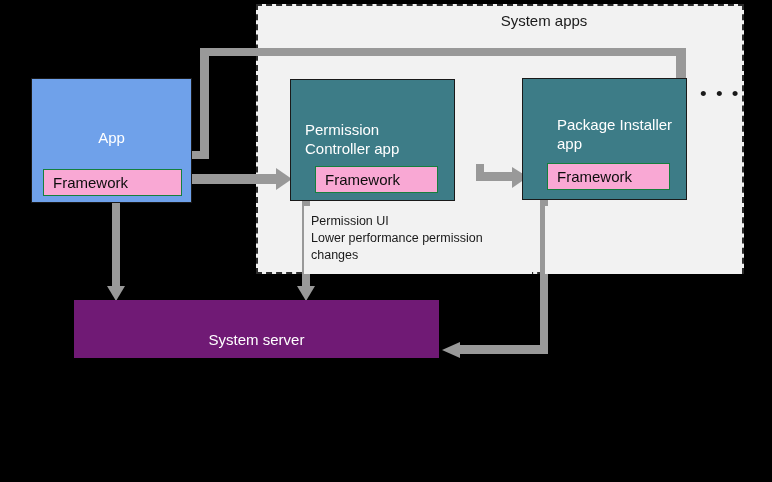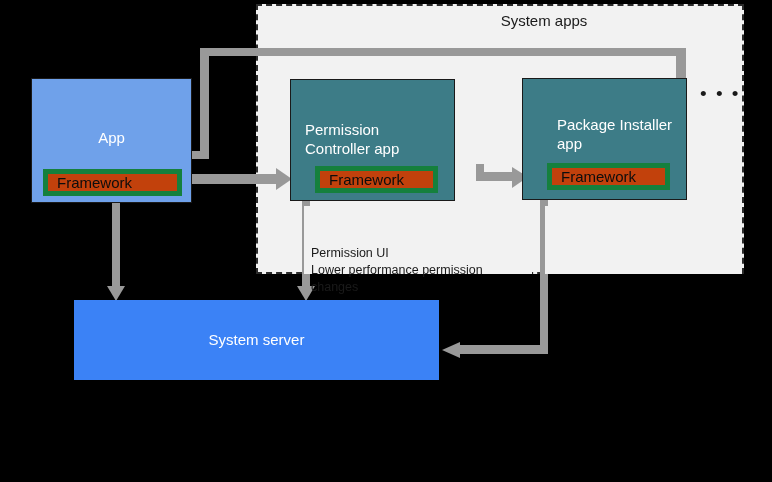--- a/index.html
+++ b/index.html
@@ -46,21 +46,21 @@
   #note-panel-sideload {
     left: 545px; top: 206px;
     width: 197px; height: 68px;
   }
   .note-text {
     font-size: 12.5px;
     color: #1a1a1a;
     line-height: 17px;
     white-space: pre-line;
   }
-  #note-permission-text { left: 311px; top: 213px; width: 220px; margin-top: 32px; }
+  #note-permission-text { left: 311px; top: 213px; width: 220px; }
   #note-sideload-text   { left: 552px; top: 213px; width: 195px; }
 
   
   .app-box {
     box-sizing: border-box;
     border: 1px solid #1a1a1a;
   }
   #app-box {
     left: 31px; top: 78px;
     width: 161px; height: 125px;
@@ -87,22 +87,22 @@
     left: 0; top: 49px;
     width: 100%;
     text-align: center;
   }
   #permission-controller-label { left: 14px; top: 40px; }
   #package-installer-label { left: 14px; top: 36px; margin-left: 20px; }
 
   
   .framework-chip {
     position: absolute;
-    background: #c2410c;
-    border: 5px solid #15803d;
+    background: #f9a8d4;
+    border: 1px solid #15803d;
     color: #0d0d0d;
     font-size: 15px;
     box-sizing: border-box;
     display: flex;
     align-items: center;
   }
   #app-framework {
     left: 11px; top: 90px;
     width: 139px; height: 27px;
     padding-left: 9px;
@@ -114,22 +114,22 @@
   }
   #package-framework {
     left: 24px; top: 84px;
     width: 123px; height: 27px;
     padding-left: 9px;
   }
 
   
   #system-server-box {
     left: 74px; top: 300px;
-    width: 365px; height: 80px;
-    background: #3b82f6;
+    width: 365px; height: 58px;
+    background: #701a75;
     box-sizing: border-box;
   }
   #system-server-label {
     left: 0; top: 30px;
     width: 100%;
     text-align: center;
     color: #ffffff;
     font-size: 15px;
   }
 

